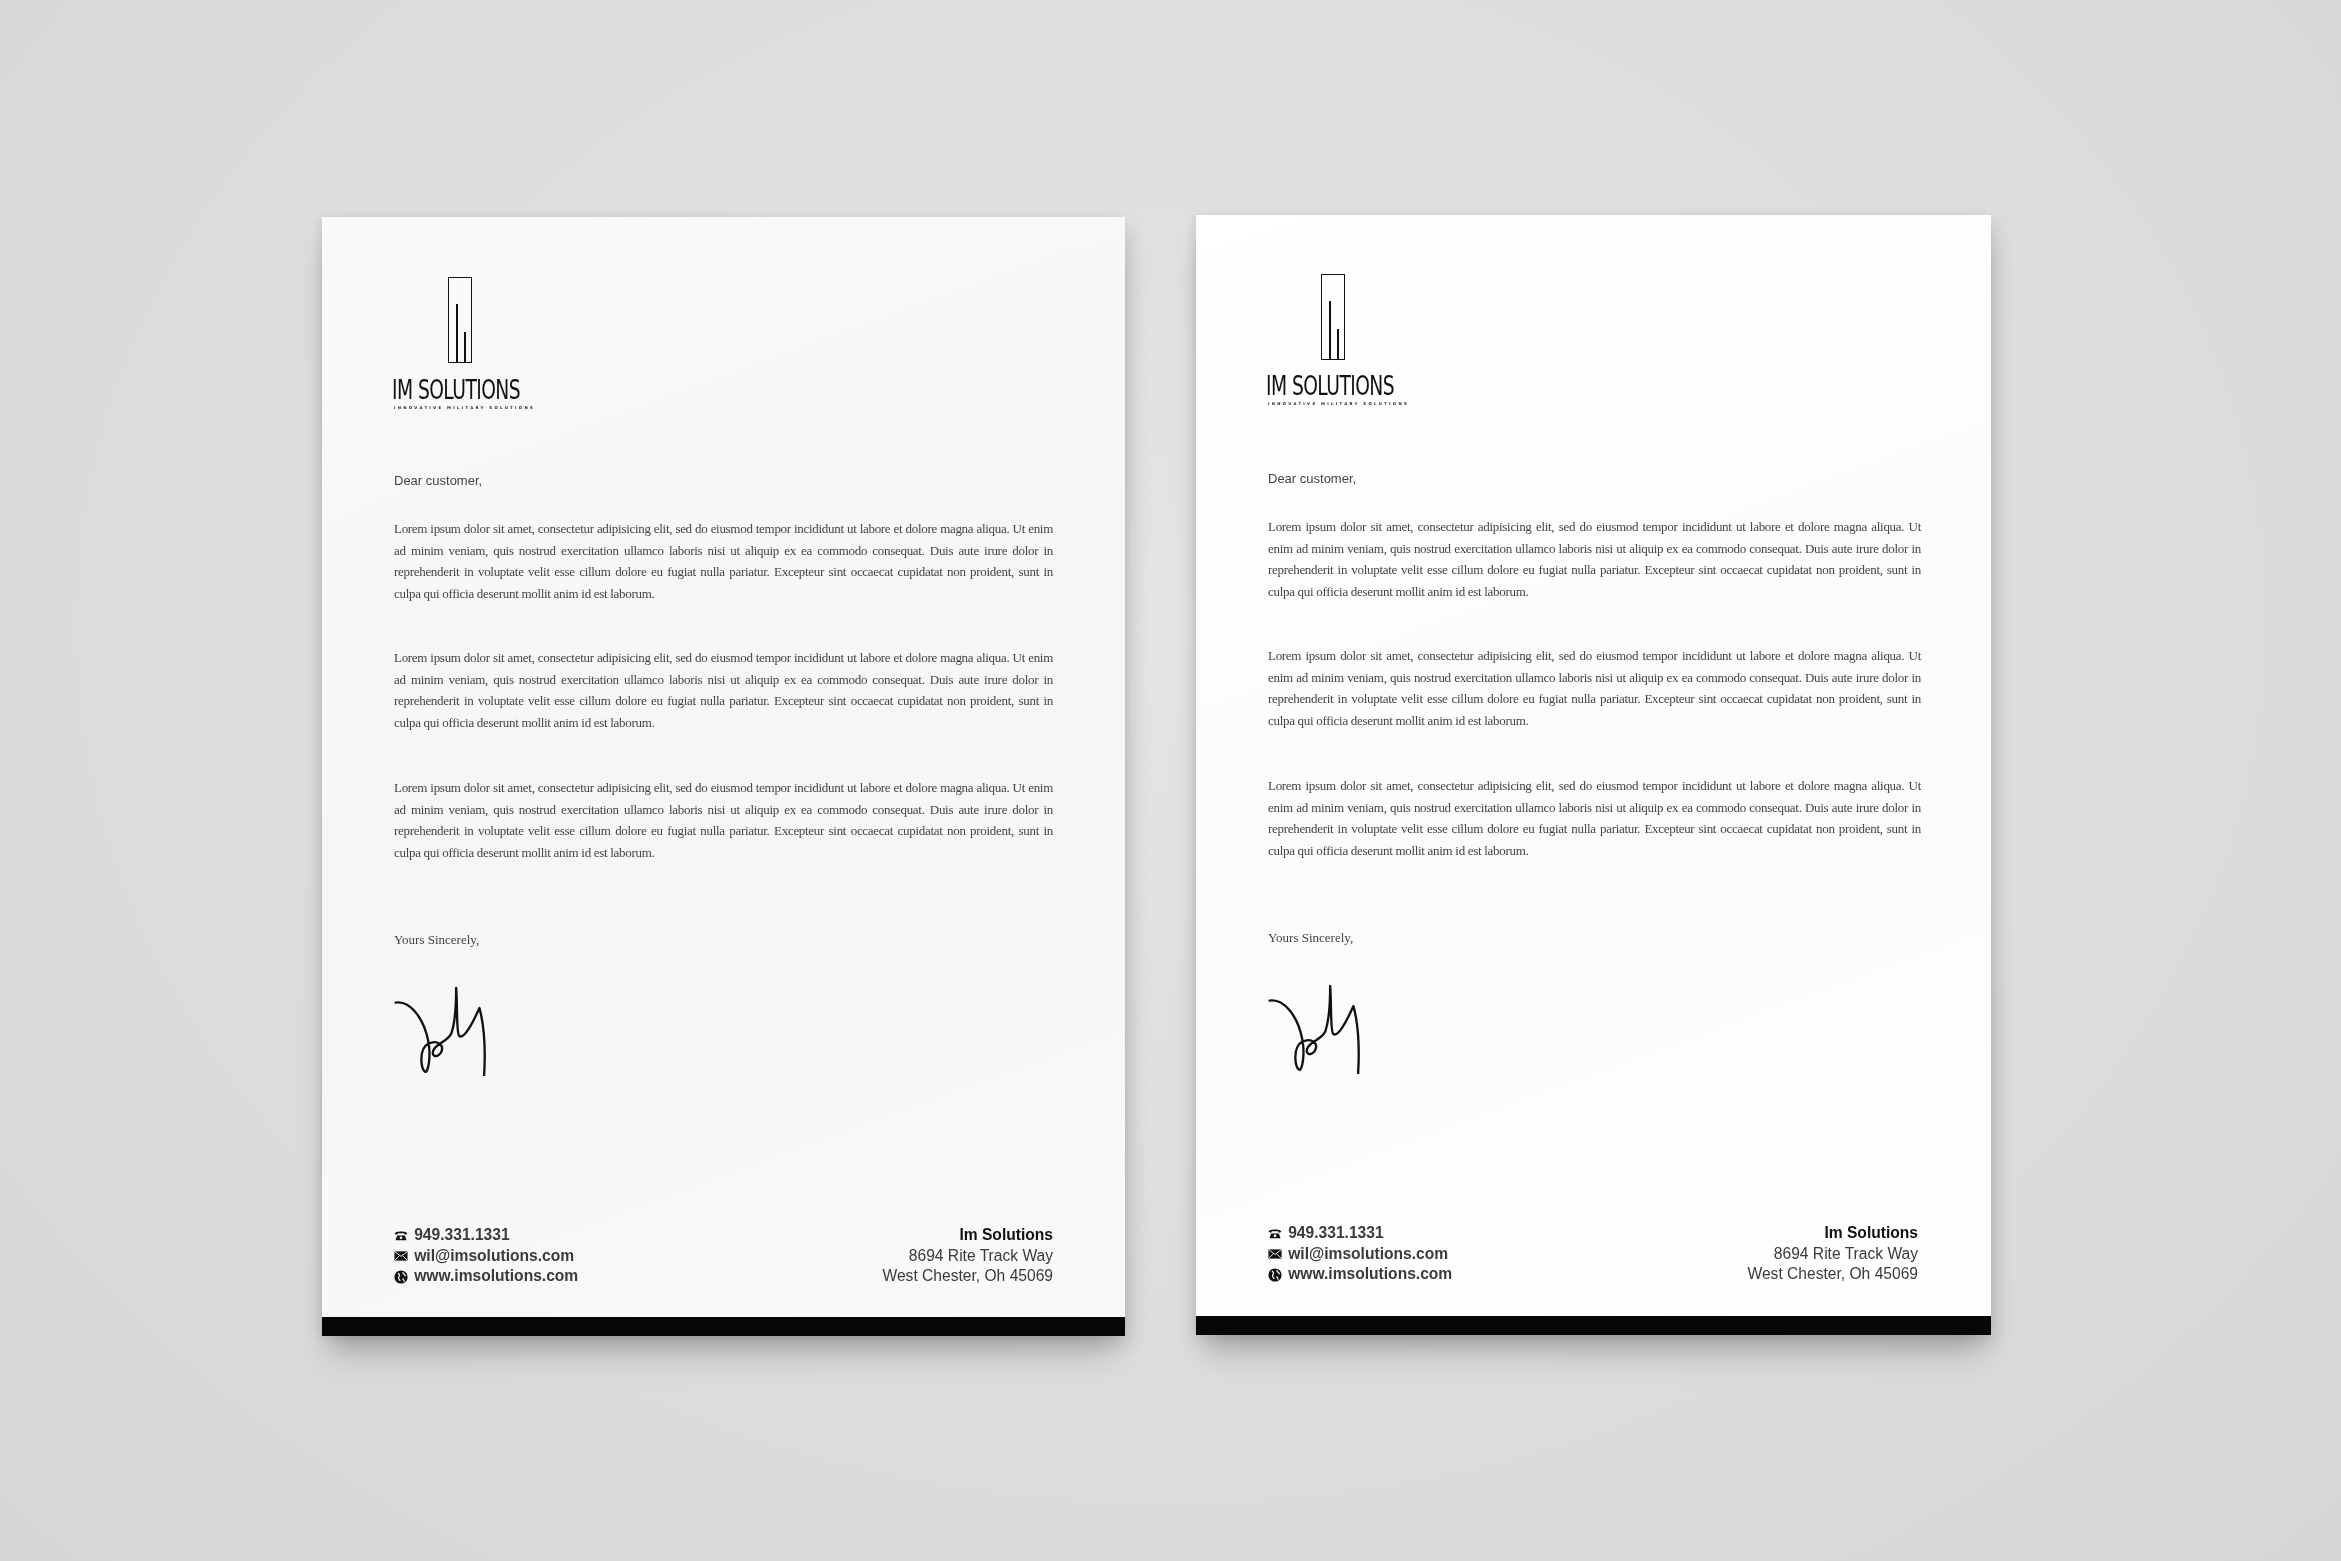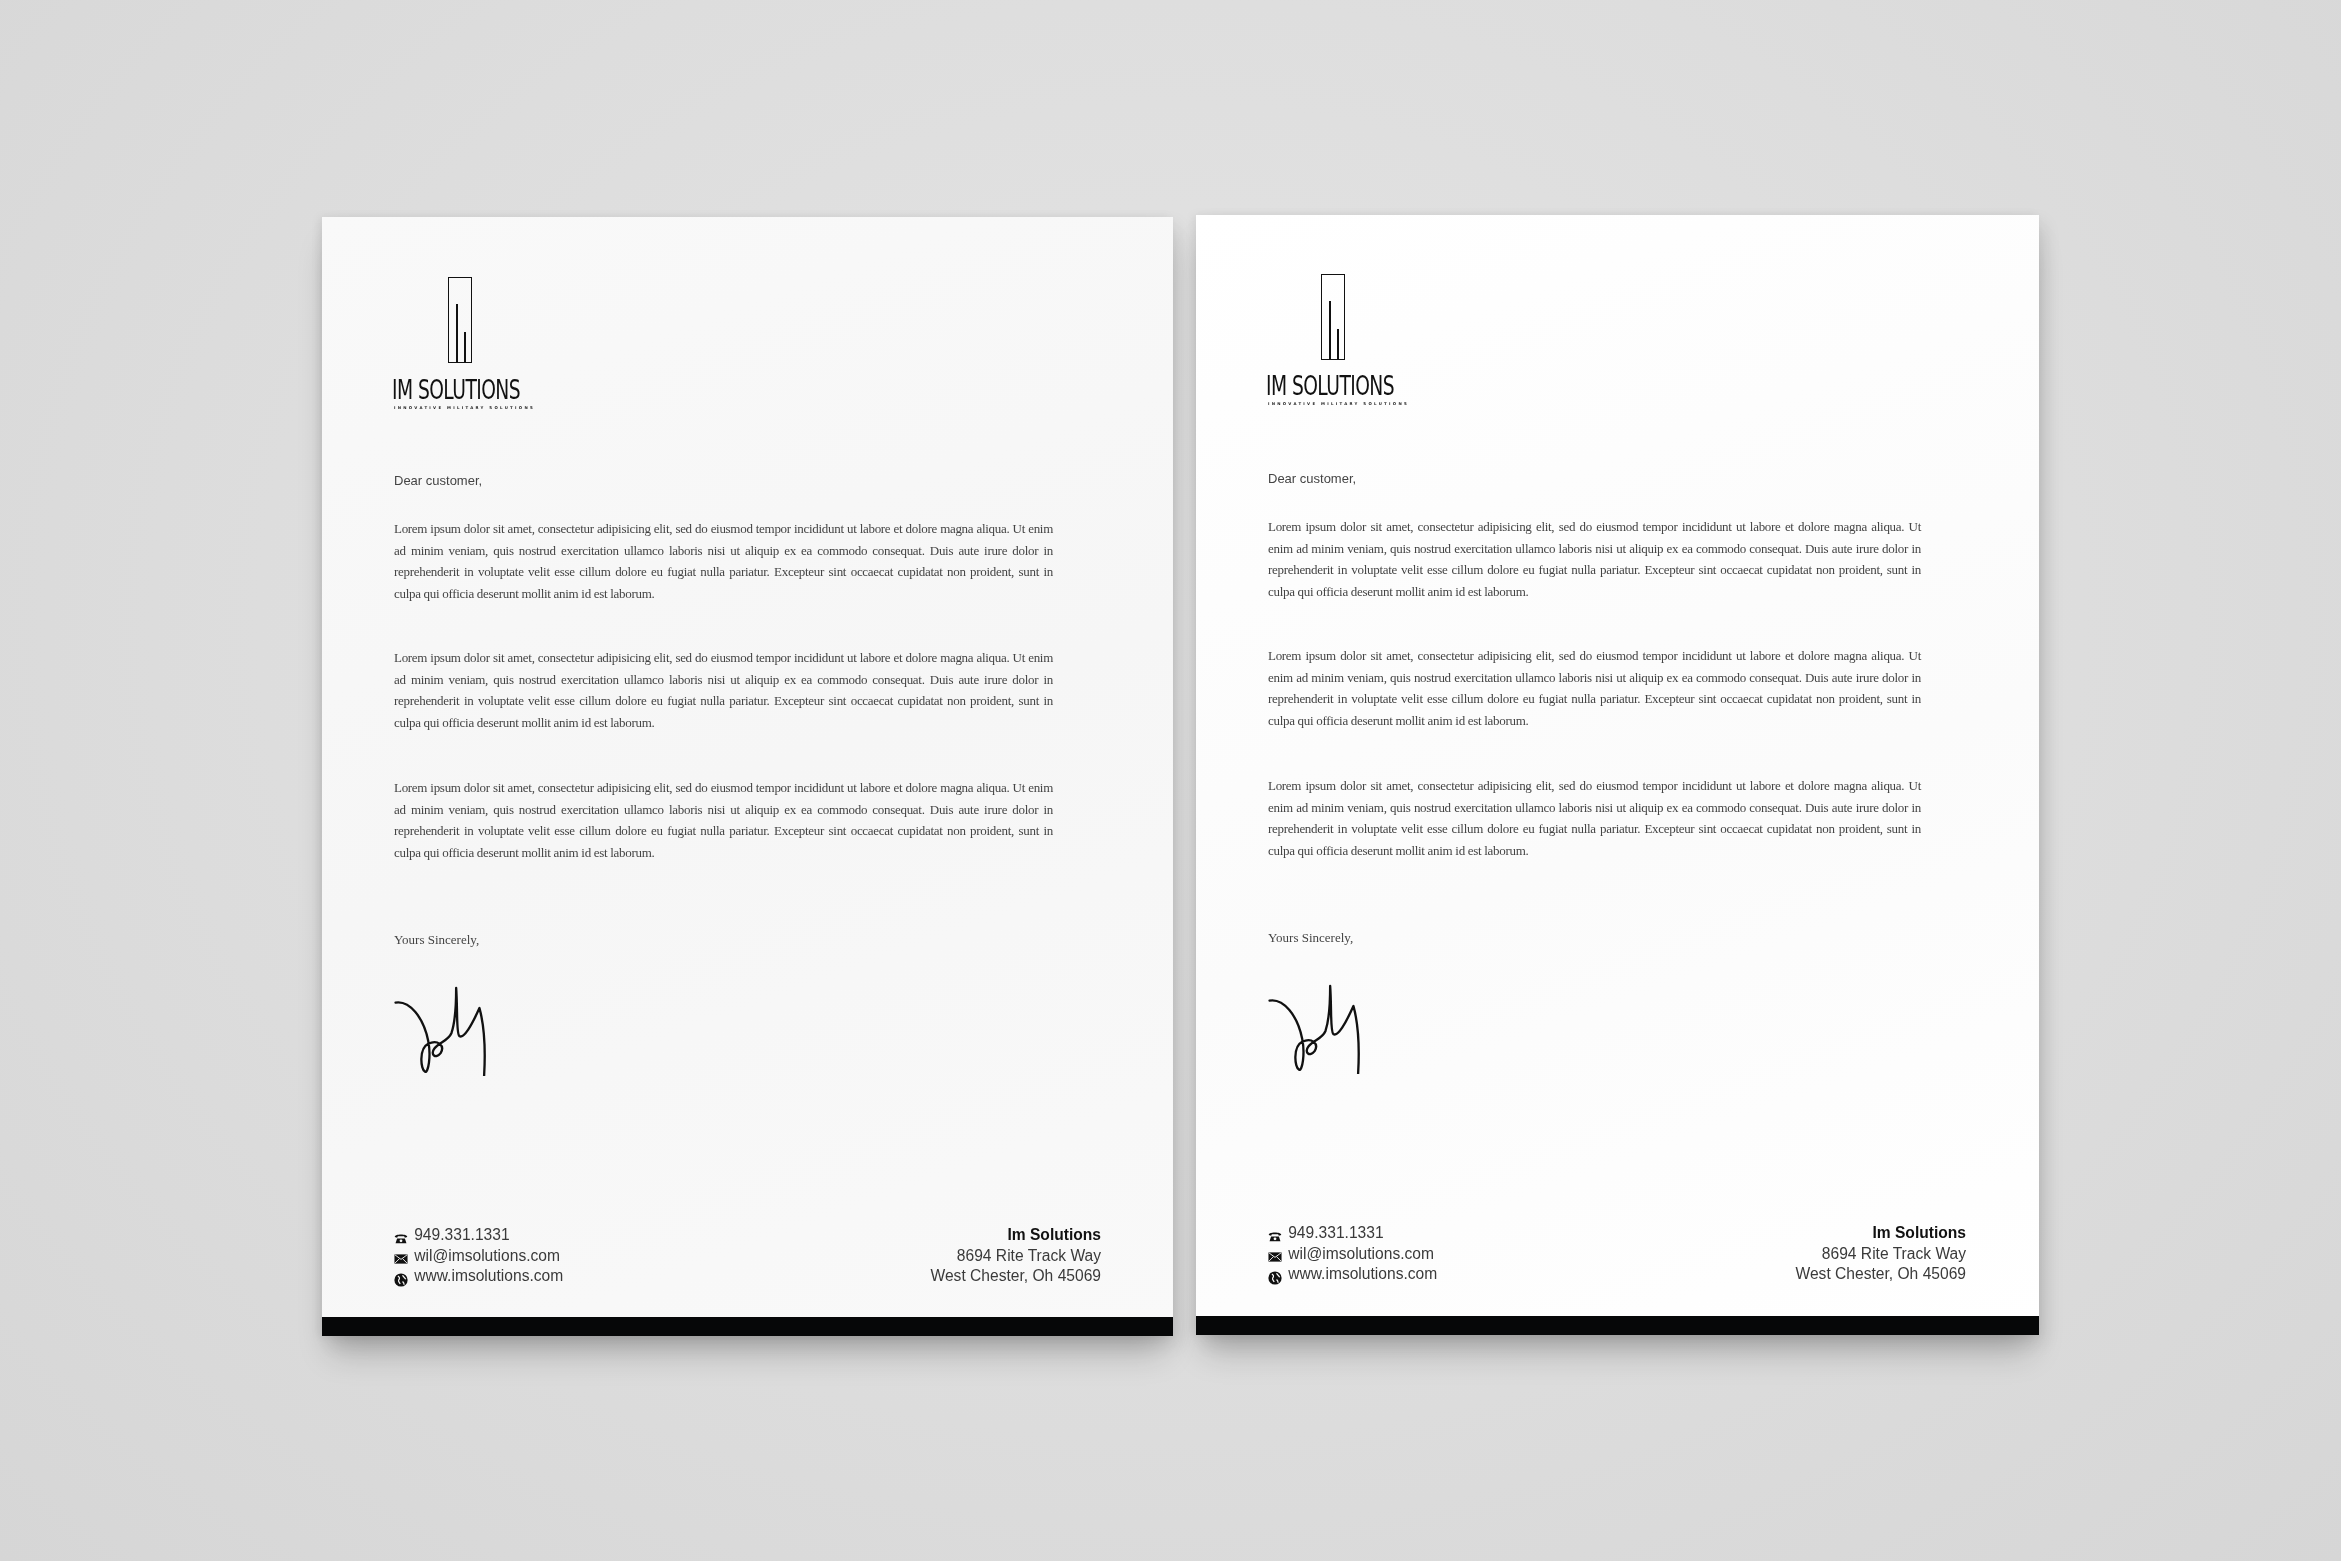--- a/index.html
+++ b/index.html
@@ -4,21 +4,20 @@
 <style>
   html, body { margin:0; padding:0; }
   body {
     width:2342px; height:1561px; overflow:hidden; position:relative;
     background: radial-gradient(ellipse at 50% 40%, #e4e4e4 0%, #dddddd 55%, #d6d6d6 100%);
     font-family: "Liberation Sans", sans-serif;
   }
   .paper {
     position:absolute;
     box-shadow: 0 23.4px 31px -7.8px rgba(0,0,0,0.22), 4.7px 7.8px 17px rgba(0,0,0,0.10), -3.1px 0 9.4px rgba(0,0,0,0.06);
-    padding-left: 48px;
   }
   .paper.left  { left:322px;  top:217px; width:803px; height:1119px;
     background: linear-gradient(160deg, #f9f9f9 0%, #f6f6f6 50%, #f9f9f9 100%); }
   .paper.right { left:1196px; top:215px; width:795px; height:1120px;
     background: linear-gradient(160deg, #ffffff 0%, #fbfbfb 55%, #ffffff 100%); }
   .bar { position:absolute; left:0; right:0; bottom:0; height:19px; background:#060708; }
   .paper.right .bar { height:19.5px; }
 
   .logo-box {
     position:absolute; left:126px; top:60px; width:22px; height:84px;
@@ -44,21 +43,21 @@
   .paper.right .text.body { width:653px; }
   .text.body { text-align:justify; text-align-last:left; letter-spacing:-0.3px;font-family:Liberation Serif, serif; }
   .greet { top:253px; }
   .p1 { top:301px; }
   .p2 { top:430px; }
   .p3 { top:560px; }
   .closing { top:712px;font-family:Liberation Serif, serif; }
   .signature { position:absolute; left:72px; top:769px; width:101px; height:90px; }
 
   .contact { position:absolute; left:72px; top:1008px; font-size:15.6px; line-height:20.7px; color:#3a3a3a; }
-  .contact .row { display:flex; align-items:flex-end; white-space:nowrap; }
+  .contact .row { display:flex; align-items:center; white-space:nowrap;font-weight:bold; }
   .contact .ic { width:14px; height:14px; margin-right:6.2px; display:inline-flex; align-items:center; justify-content:center; }
   .address { position:absolute; right:72px; top:1008px; text-align:right; font-size:15.6px; line-height:20.7px; color:#3a3a3a; }
   .paper.right .address { right:73px; }
   .address .company { color:#111; font-weight:bold; }
 </style>
 </head>
 <body>
 
 <div class="paper left">
   <div class="logo-box">

